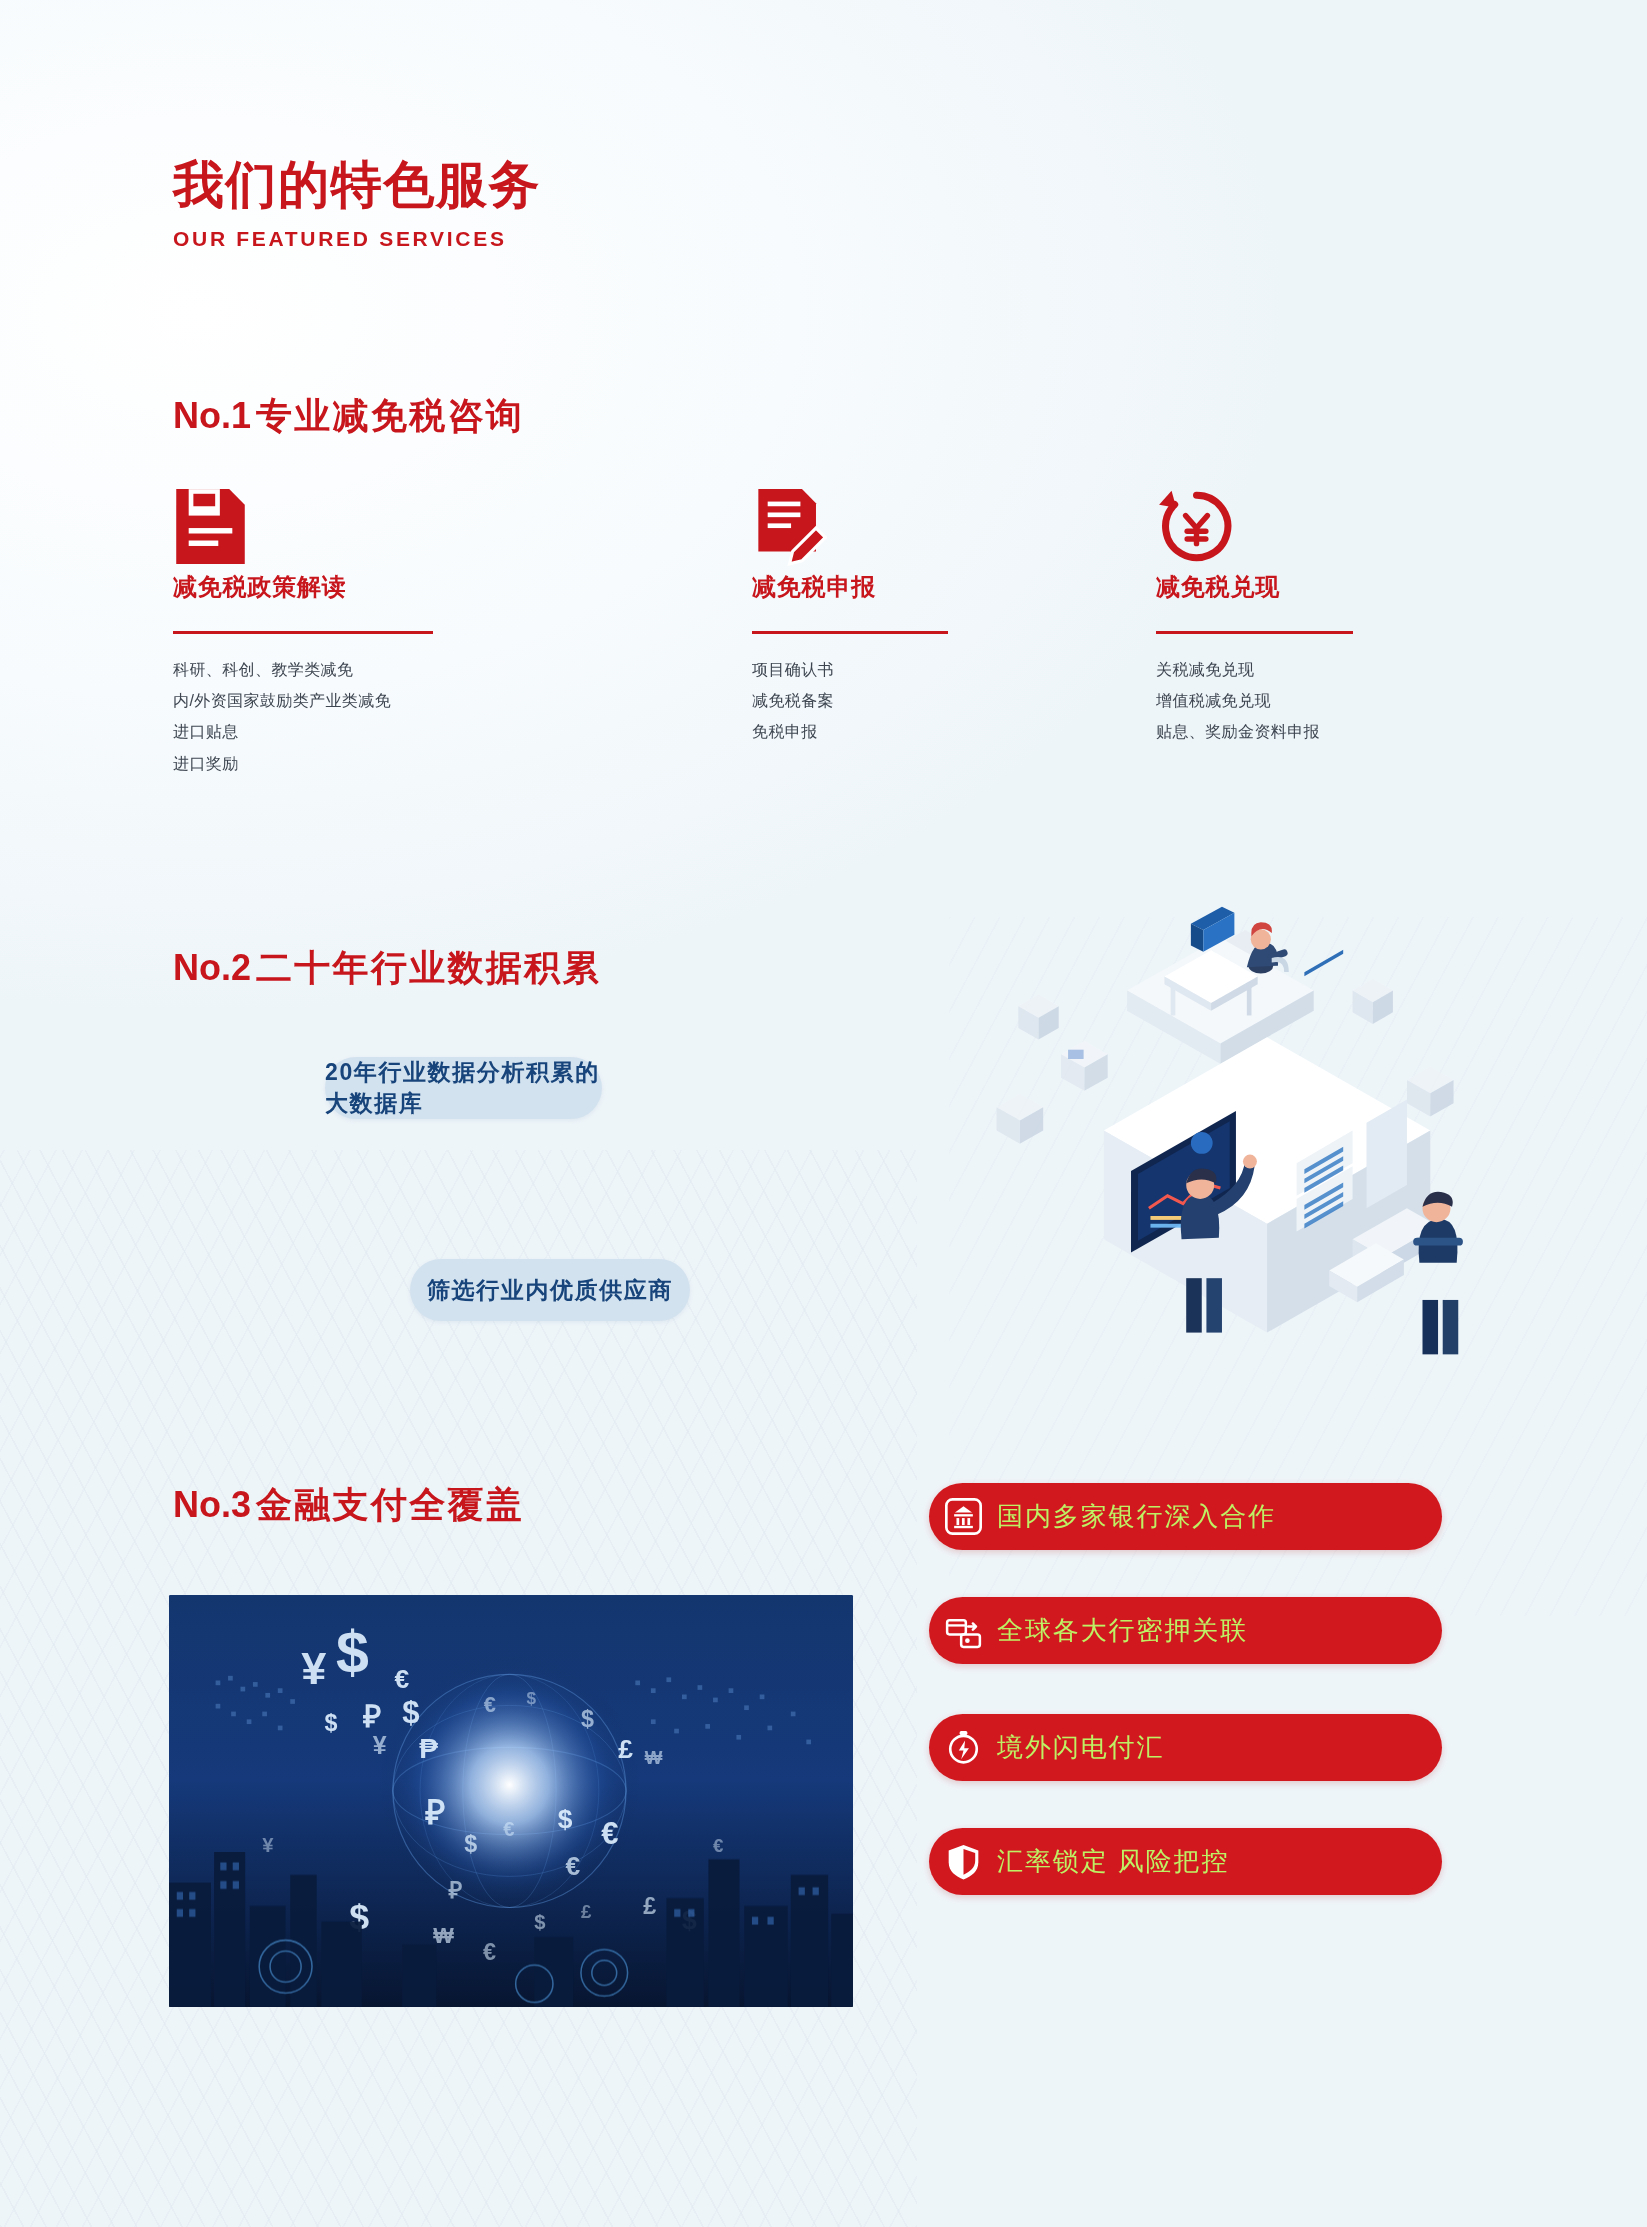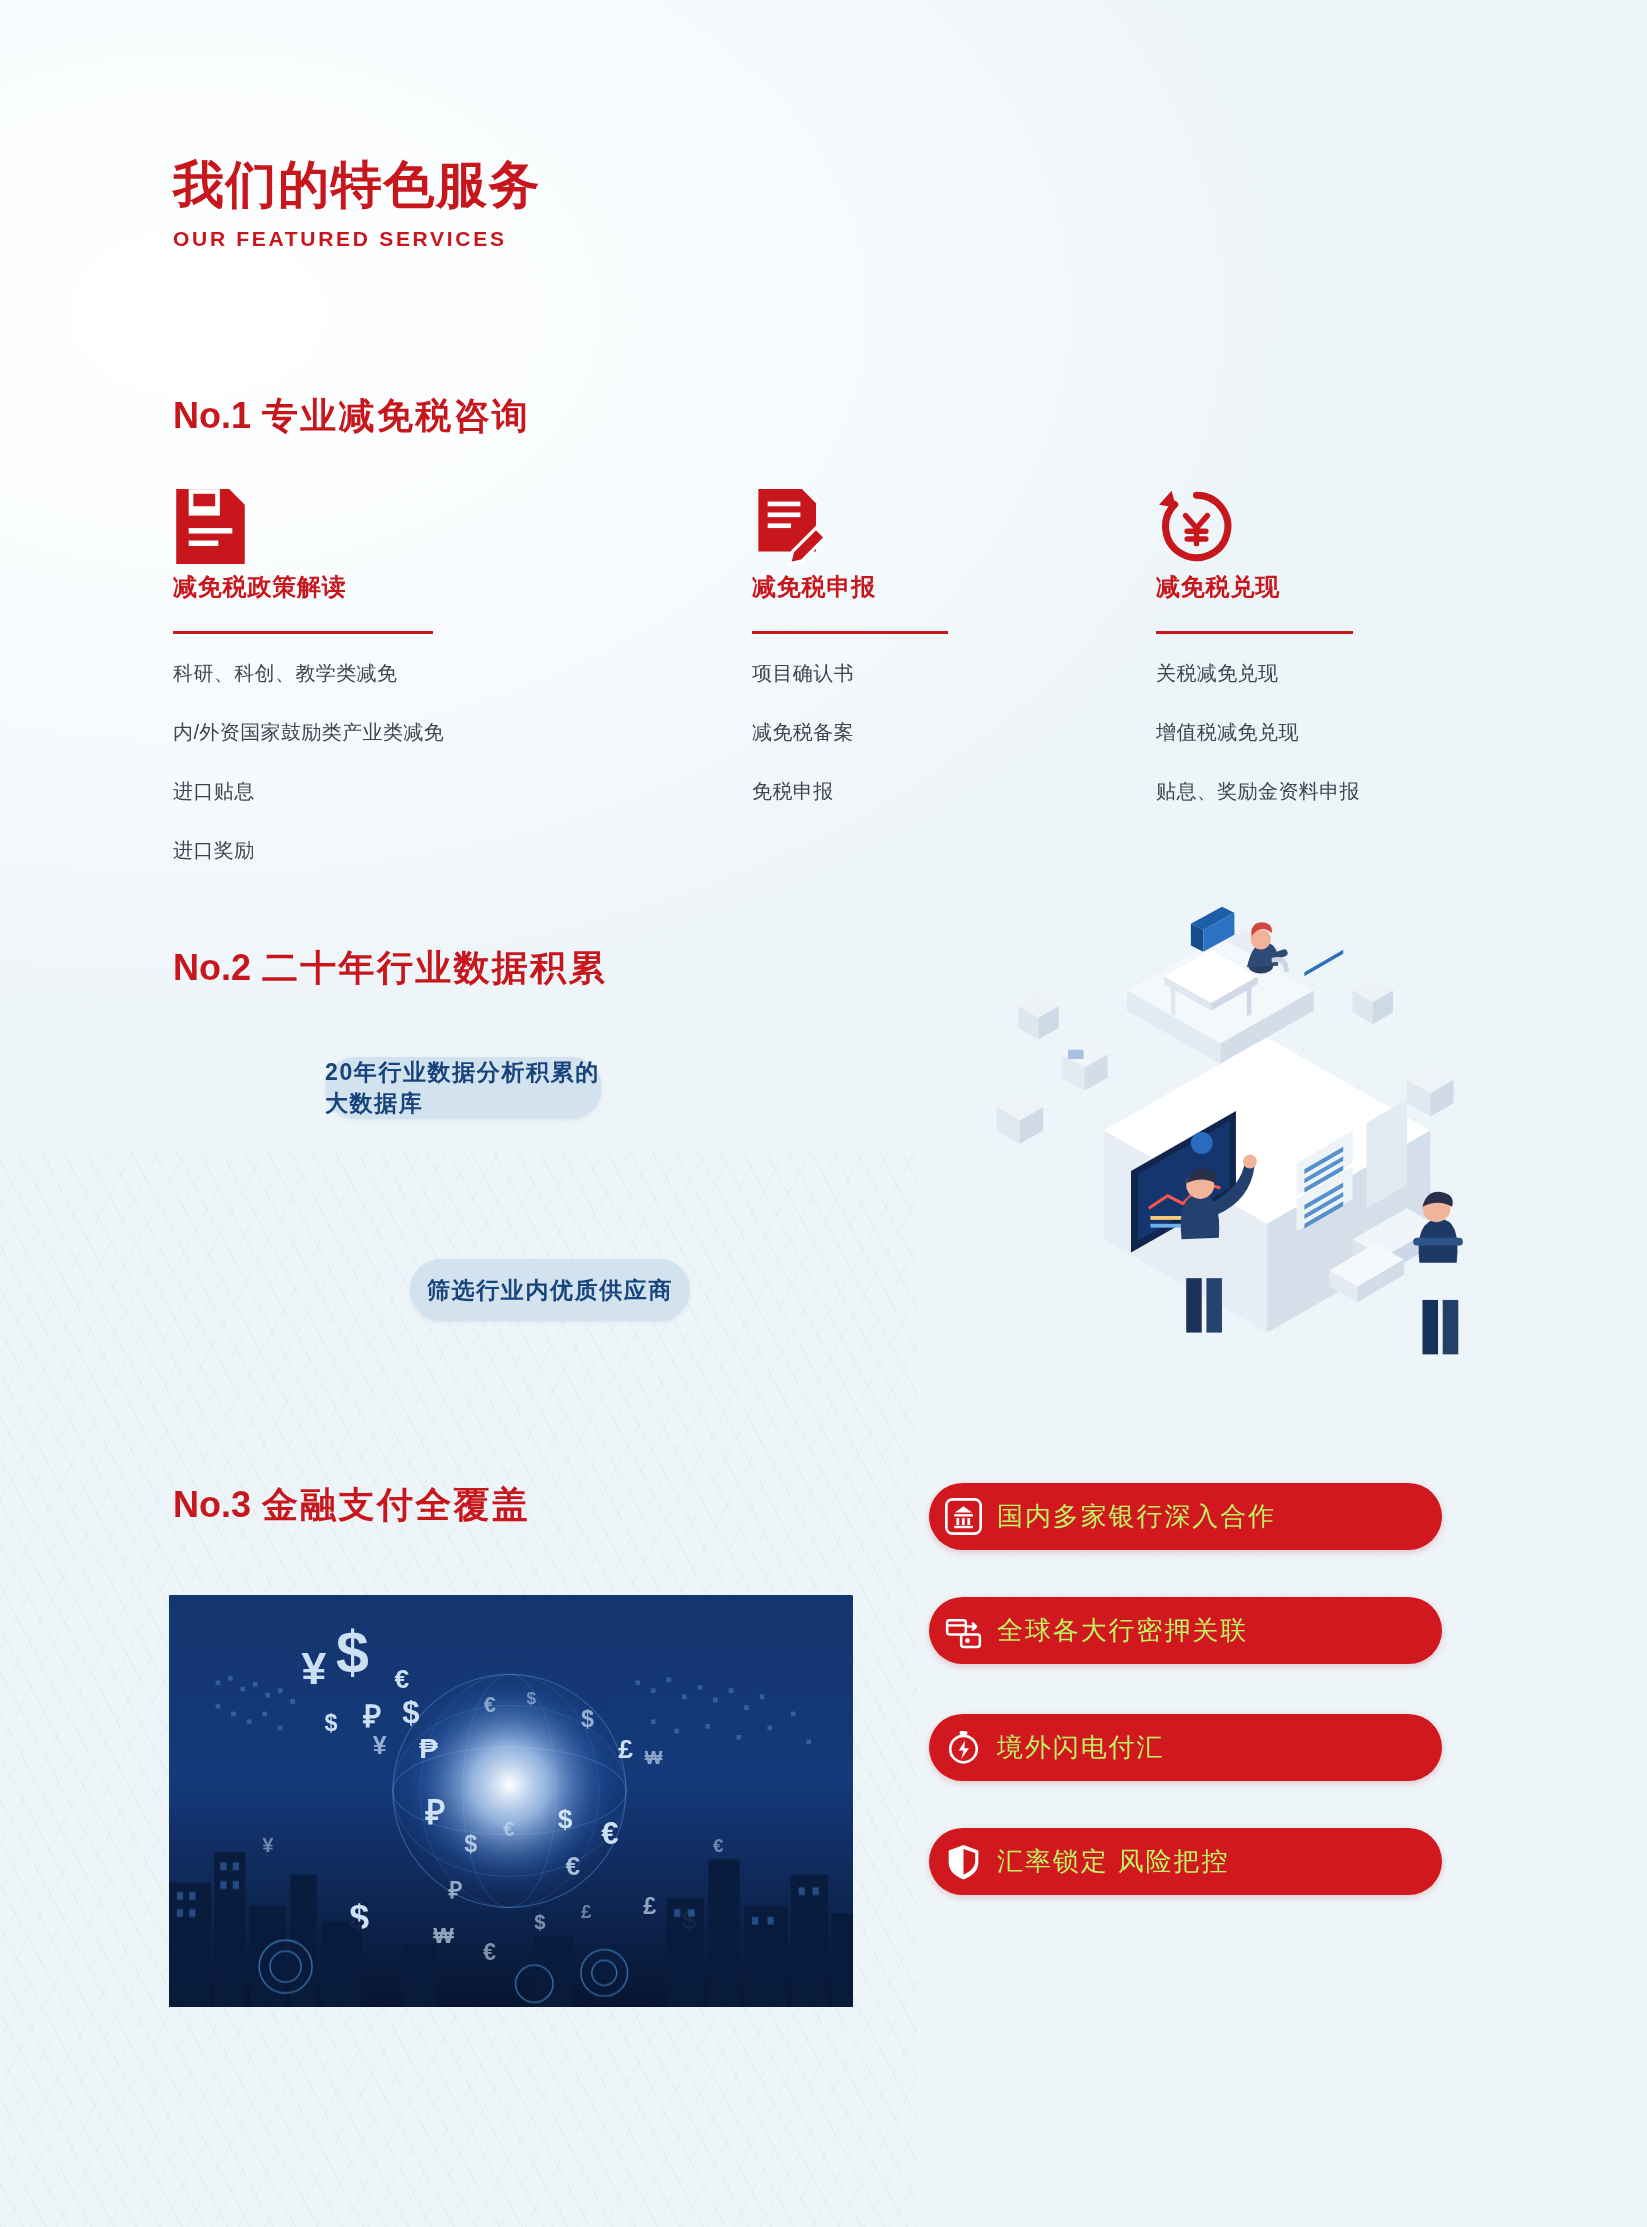--- a/index.html
+++ b/index.html
@@ -68,21 +68,21 @@
   
   .sec-title {
     position: absolute;
     font-size: 36px;
     font-weight: bold;
     color: #c8161d;
     letter-spacing: 0.8px;
     white-space: nowrap;
   }
   .sec-title .no { letter-spacing: 0px; }
-  .sec-title .txt { margin-left: 11px; letter-spacing: 2.3px; }
+  .sec-title .txt { margin-left: 5px; letter-spacing: 2.3px; }
 
   #sec1-title { left: 173px; top: 392px; }
   #sec2-title { left: 173px; top: 944px; }
   #sec3-title { left: 173px; top: 1481px; }
 
   
   .cols { position: absolute; left: 173px; top: 486px; width: 1321px; }
   .col { position: absolute; top: 0; width: 404px; }
   .col.c1 { left: 0; }
   .col.c2 { left: 579px; }
@@ -99,25 +99,24 @@
   }
   .col-rule {
     height: 3.1px;
     background: #c8161d;
     margin-bottom: 20px;
   }
   .col-rule.w1 { width: 260px; }
   .col-rule.w2 { width: 196px; }
   .col-rule.w3 { width: 197px; }
   .col-item {
-    font-size: 20px;
+    font-size: 16px;
     color: #3d4550;
     line-height: 1.95;
     letter-spacing: 0.4px;
-    margin-top: 20px;
   }
 
   
   .pill {
     position: absolute;
     background: #d3e2ef;
     color: #17447a;
     font-size: 23px;
     font-weight: bold;
     letter-spacing: 1.6px;

